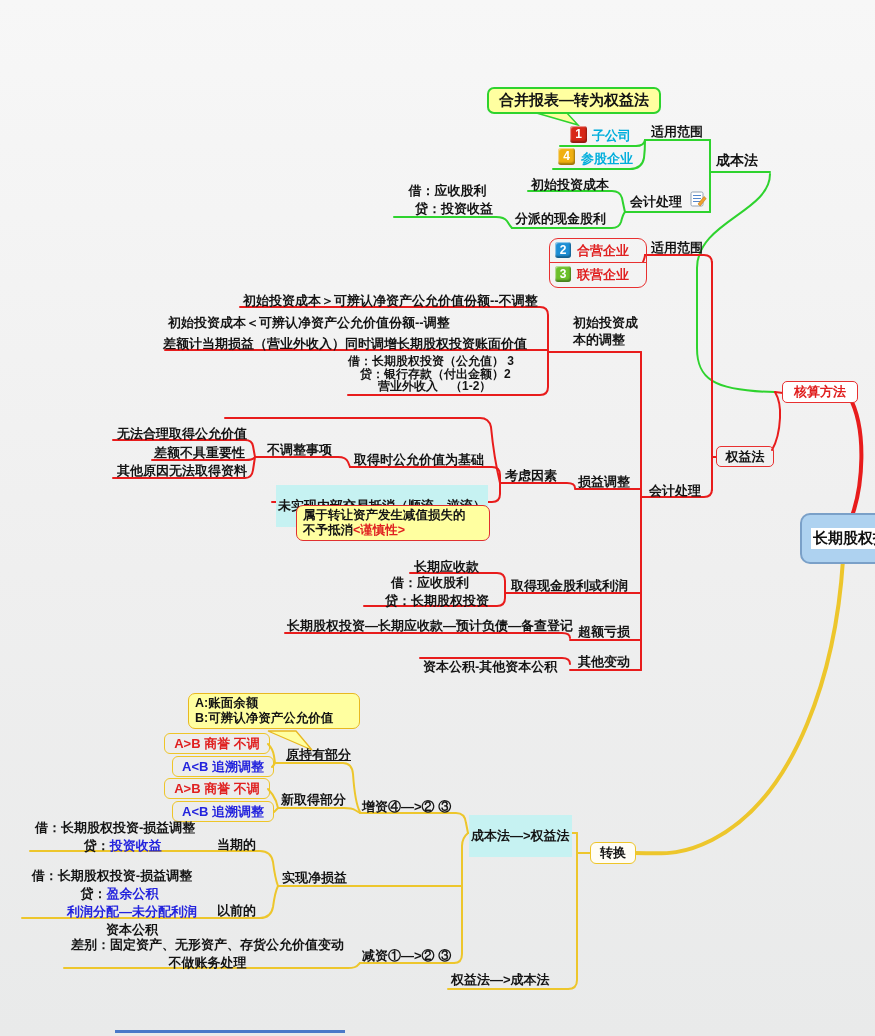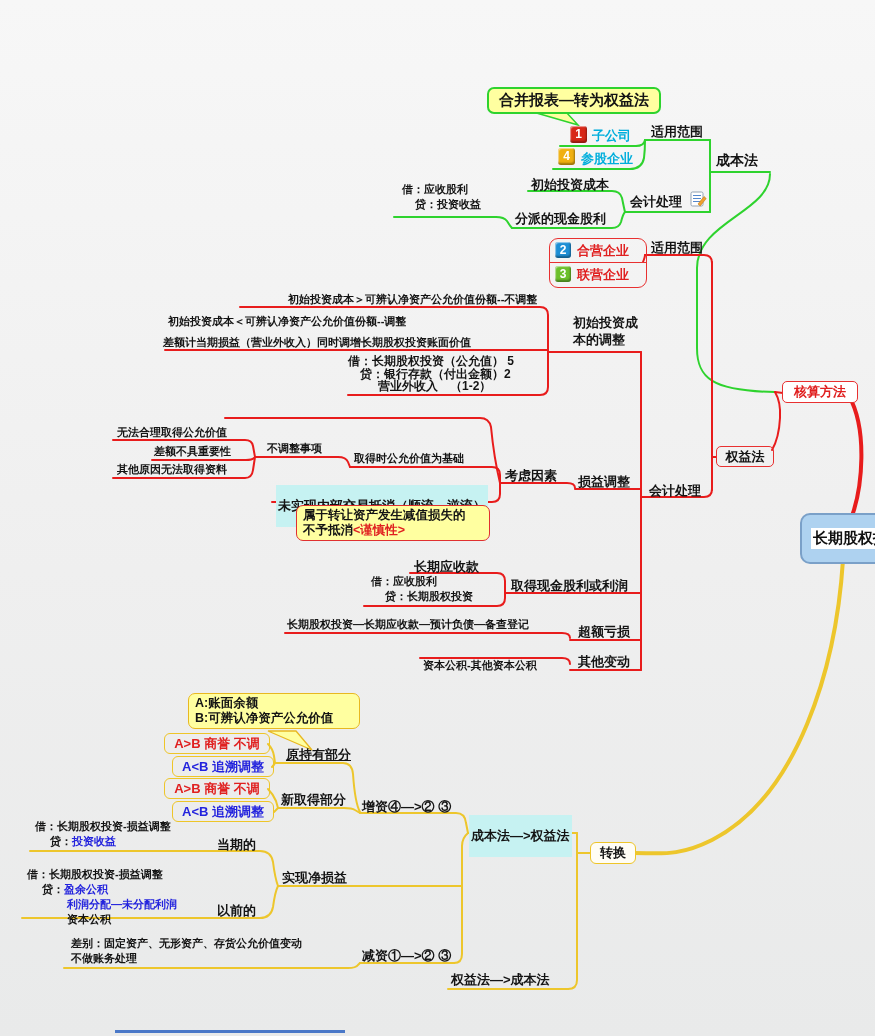--- a/index.html
+++ b/index.html
@@ -1,21 +1,21 @@
 <!DOCTYPE html>
 <html><head>
 <meta charset="utf-8">
 <style>
   html,body{margin:0;padding:0;}
   .stage{position:relative;width:875px;height:1036px;overflow:hidden;
     background:linear-gradient(180deg,#f7f7f7 0%,#efefef 55%,#e9eaea 100%);
     font-family:"Liberation Sans",sans-serif;}
   .stage svg.wires{position:absolute;left:0;top:0;z-index:1;}
   .lbl{position:absolute;font-weight:bold;font-size:13px;color:#141414;white-space:nowrap;z-index:2;}
-  .md{font-size:11px;}
+  .md{font-size:13px;text-align:center;}
   .sm{font-size:12px;}
   .lg{font-size:14px;}
   .cyan{color:#00aedc;}
   .redtx{color:#e02020;}
   .bluetx{color:#2323dd;}
   .hl{background:#c6f2f2;padding:12px 2px;}
   .wrapbox{white-space:normal;line-height:17px;}
   .callout{position:absolute;background:#ffffa0;border-radius:7px;z-index:2;font-weight:bold;color:#141414;}
   .callout.greenb{border:2px solid #2ed32e;text-align:center;font-size:15px;}
   .callout.redb{border:1.6px solid #e03030;font-size:12.5px;padding:2px 6px;line-height:15px;}
@@ -162,26 +162,26 @@
   <div class="nodebox redb" style="left:782px;top:381px;width:74px;height:20px;line-height:20px;background:#fff;">
     <span class="redtx">核算方法</span>
   </div>
 
   <div class="nodebox redb" style="left:716px;top:446px;width:56px;height:19px;line-height:19px;">权益法</div>
 
   <div class="lbl" style="left:649px;top:482px;">会计处理</div>
 
   <div class="lbl wrapbox" style="left:573px;top:314px;width:68px;">初始投资成本的调整</div>
 
-  <div class="lbl md" style="left:243px;top:292px;margin-left:45px;">初始投资成本＞可辨认净资产公允价值份额--不调整</div>
+  <div class="lbl md" style="left:243px;top:292px;">初始投资成本＞可辨认净资产公允价值份额--不调整</div>
   <div class="lbl md" style="left:168px;top:314px;">初始投资成本＜可辨认净资产公允价值份额--调整</div>
   <div class="lbl md" style="left:163px;top:335px;">差额计当期损益（营业外收入）同时调增长期股权投资账面价值</div>
 
   <div class="entry sm" style="left:348px;top:355px;line-height:12.5px;">
-    <div>借：长期股权投资（公允值） 5</div>
+    <div>借：长期股权投资（公允值） 3</div>
     <div style="padding-left:12px;">贷：银行存款（付出金额）2</div>
     <div style="padding-left:30px;">营业外收入　（1-2）</div>
   </div>
 
   <div class="lbl" style="left:578px;top:473px;">损益调整</div>
   <div class="lbl" style="left:505px;top:467px;">考虑因素</div>
 
   <div class="lbl md" style="left:354px;top:451px;">取得时公允价值为基础</div>
   <div class="lbl md" style="left:267px;top:441px;">不调整事项</div>
   <div class="lbl md" style="left:117px;top:425px;">无法合理取得公允价值</div>

